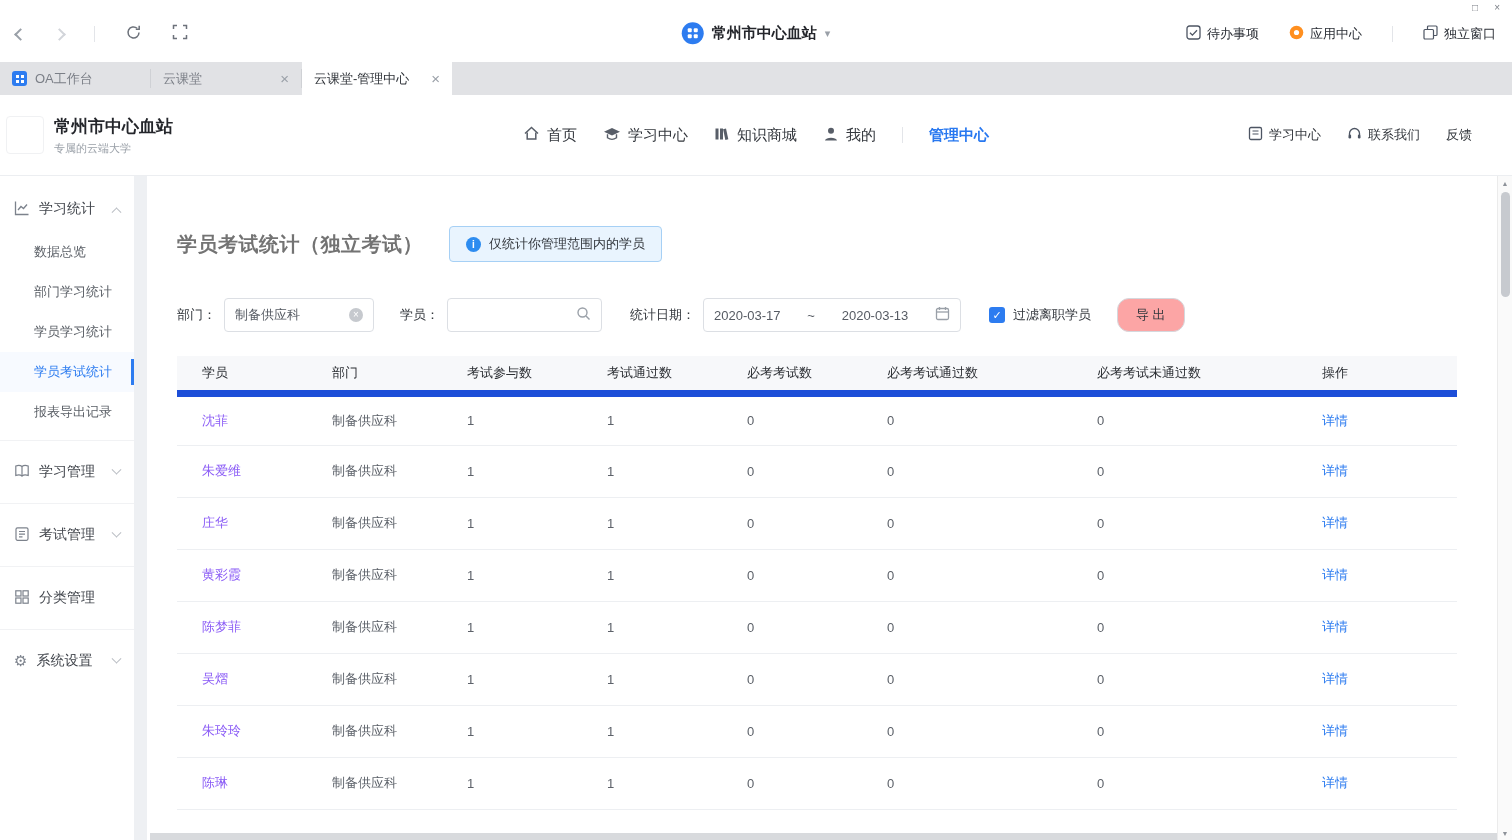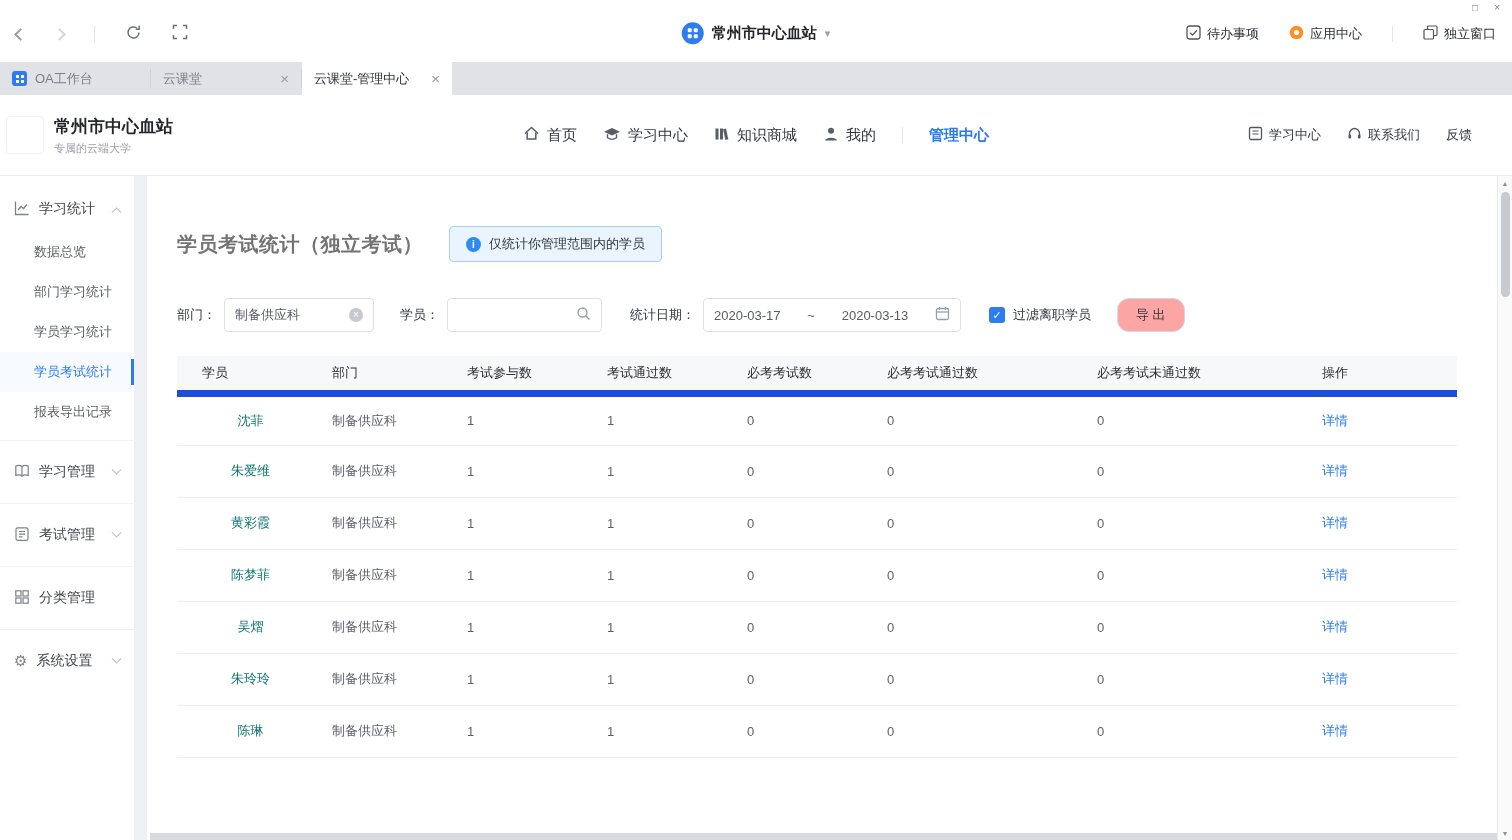--- a/index.html
+++ b/index.html
@@ -73,21 +73,21 @@
   .date-box { width:258px; justify-content:space-between; margin-right:28px; color:#565b63; }
   .clear-btn { margin-left:auto; width:14px; height:14px; border-radius:50%; background:#c6c9ce; color:#fff; font-size:10px; line-height:14px; text-align:center; cursor:pointer; flex-shrink:0; }
   .stu-input { border:none; outline:none; flex:1; width:100%; font-size:13px; color:#565b63; font-family:inherit; }
   .checkbox-wrap { display:flex; align-items:center; margin-right:26px; cursor:pointer; }
   .checkbox { width:16px; height:16px; border-radius:3px; background:#2d7cf0; color:#fff; font-size:11px; display:flex; align-items:center; justify-content:center; margin-right:8px; }
   .export-btn { height:34px; padding:0 18px; border:1px solid #d5d8dd; border-radius:12px; background:#fca5a5; font-size:13px; color:#33373d; cursor:pointer; font-family:inherit; }
 
   .exam-table { width:100%; border-collapse:collapse; margin-top:24px; font-size:13px; table-layout:fixed; }
   .exam-table th { background:#f7f8fa; height:37px; text-align:left; font-weight:normal; color:#2b2e33; padding:0 8px 0 25px; border-bottom:7px solid #1d4ed8; white-space:nowrap; overflow:hidden; }
   .exam-table td { height:52px; padding:0 8px 0 25px; border-bottom:1px solid #edeff2; color:#5d626a; white-space:nowrap; overflow:hidden; }
-  .exam-table td.cell-name { color:#0f766e;text-align:center; }
+  .exam-table td.cell-name { color:#8b5cf6; }
   .detail-link { color:#2d7cf0; text-decoration:none; cursor:pointer; }
 
   .vscroll { position:absolute; top:0; right:0; width:15px; height:100%; background:#fafafa; border-left:1px solid #ebebeb; display:flex; flex-direction:column; align-items:center; }
   .vscroll .arrow { color:#8d9299; font-size:7px; height:14px; line-height:16px; cursor:pointer; }
   .vscroll .thumb { width:9px; height:105px; background:#c7cacf; border-radius:5px; margin-top:2px; cursor:pointer; }
   .vscroll .arrow.down { margin-top:auto; }
   .hscrollbar { position:absolute; bottom:0; left:150px; right:15px; height:7px; background:#d8dadd; }
 </style>
 </head>
 <body>
@@ -400,20 +400,30 @@
     <td class="cell-name">朱爱维</td>
     <td>制备供应科</td>
     <td>1</td>
     <td>1</td>
     <td>0</td>
     <td>0</td>
     <td>0</td>
     <td><a class="detail-link">详情</a></td>
   </tr>
 
+  <tr>
+    <td class="cell-name">庄华</td>
+    <td>制备供应科</td>
+    <td>1</td>
+    <td>1</td>
+    <td>0</td>
+    <td>0</td>
+    <td>0</td>
+    <td><a class="detail-link">详情</a></td>
+  </tr>
 
   <tr>
     <td class="cell-name">黄彩霞</td>
     <td>制备供应科</td>
     <td>1</td>
     <td>1</td>
     <td>0</td>
     <td>0</td>
     <td>0</td>
     <td><a class="detail-link">详情</a></td>

